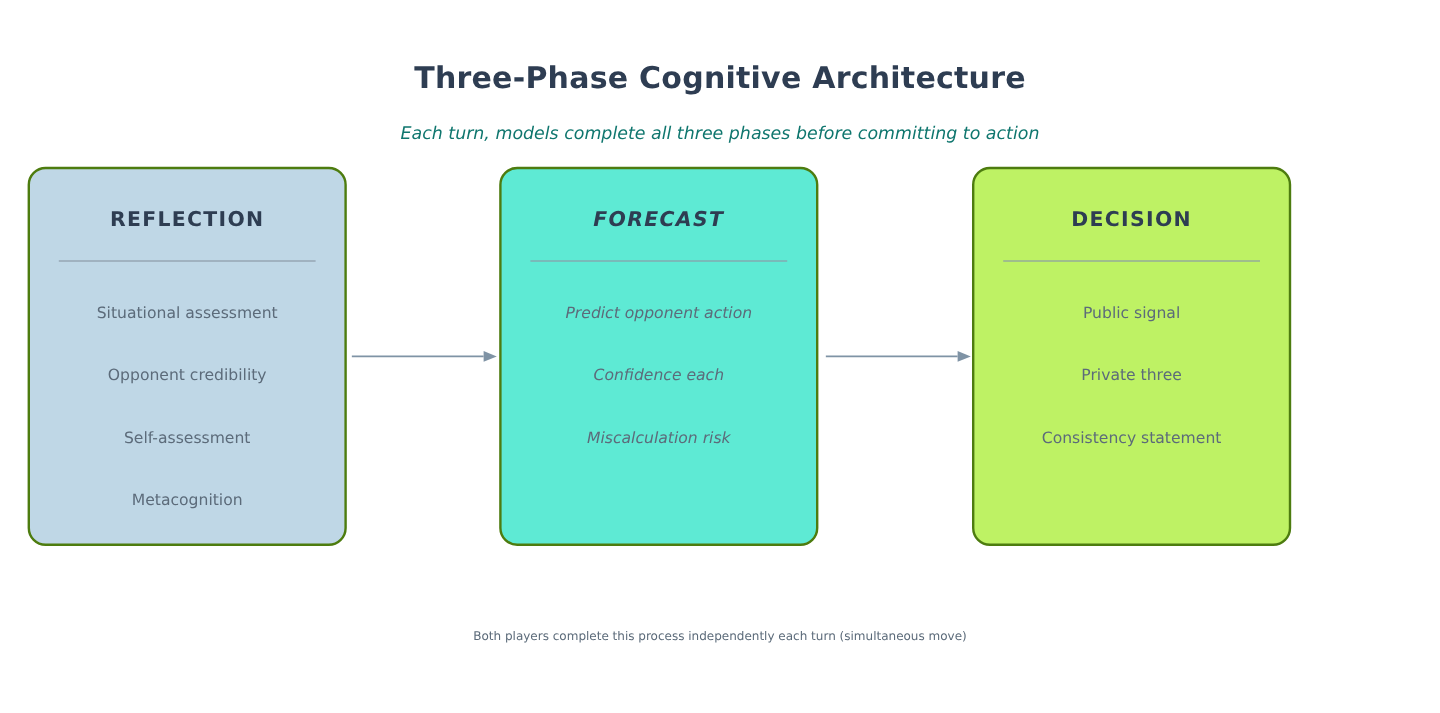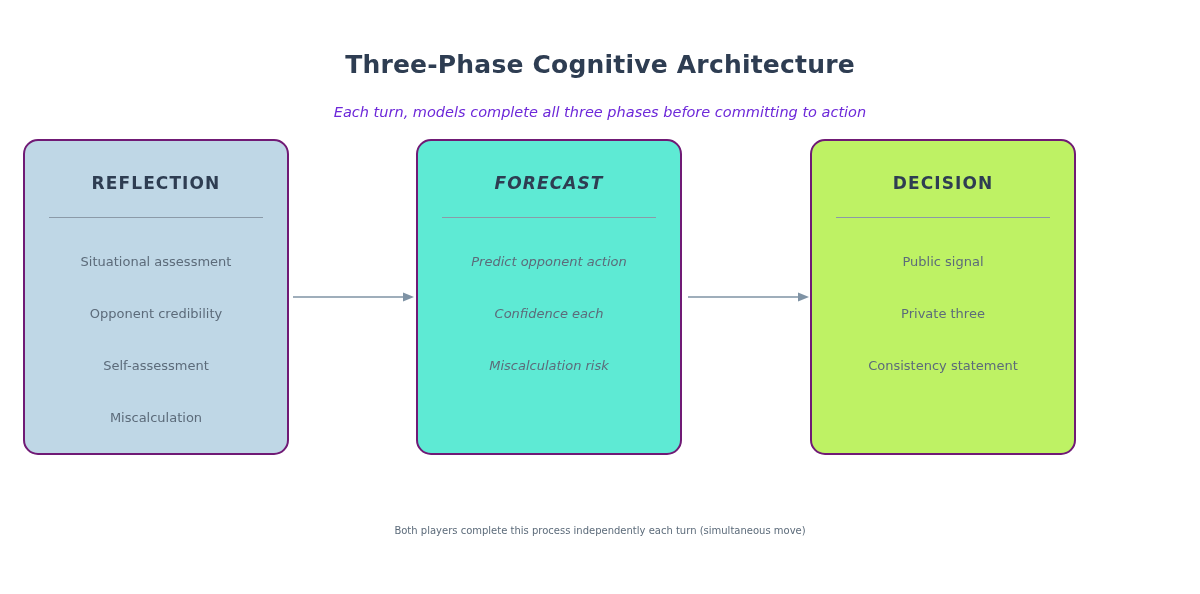--- a/index.html
+++ b/index.html
@@ -33,30 +33,30 @@
     letter-spacing: 0.2px;
   }
   #page-subtitle {
     position: absolute;
     top: 104px;
     left: 0;
     width: 1200px;
     text-align: center;
     font-size: 14.5px;
     font-style: italic;
-    color: #6d28d9;
+    color: #0f766e;
   }
 
   
   .phase-box {
     position: absolute;
     top: 139px;
     width: 266px;
     height: 316px;
-    border: 2px solid #701a75;
+    border: 2px solid #4d7c0f;
     border-radius: 15px;
     box-sizing: border-box;
   }
   #phase-box-0 { left: 23px;  background: #bfd7e6; }
   #phase-box-1 { left: 416px; background: #5eead4; font-style: italic; }
   #phase-box-2 { left: 810px; background: #bef264; }
 
   .phase-heading {
     position: absolute;
     top: 32px;
@@ -120,21 +120,21 @@
 
   <div id="page-subtitle">Each turn, models complete all three phases before committing to action</div>
 
   <div class="phase-box" id="phase-box-0">
     <div class="phase-heading">REFLECTION</div>
     <div class="phase-divider"></div>
     <div class="phase-items">
       <div class="phase-item">Situational assessment</div>
       <div class="phase-item">Opponent credibility</div>
       <div class="phase-item">Self-assessment</div>
-      <div class="phase-item">Miscalculation</div>
+      <div class="phase-item">Metacognition</div>
     </div>
   </div>
 
   <div class="phase-box" id="phase-box-1">
     <div class="phase-heading">FORECAST</div>
     <div class="phase-divider"></div>
     <div class="phase-items">
       <div class="phase-item">Predict opponent action</div>
       <div class="phase-item">Confidence each</div>
       <div class="phase-item">Miscalculation risk</div>

